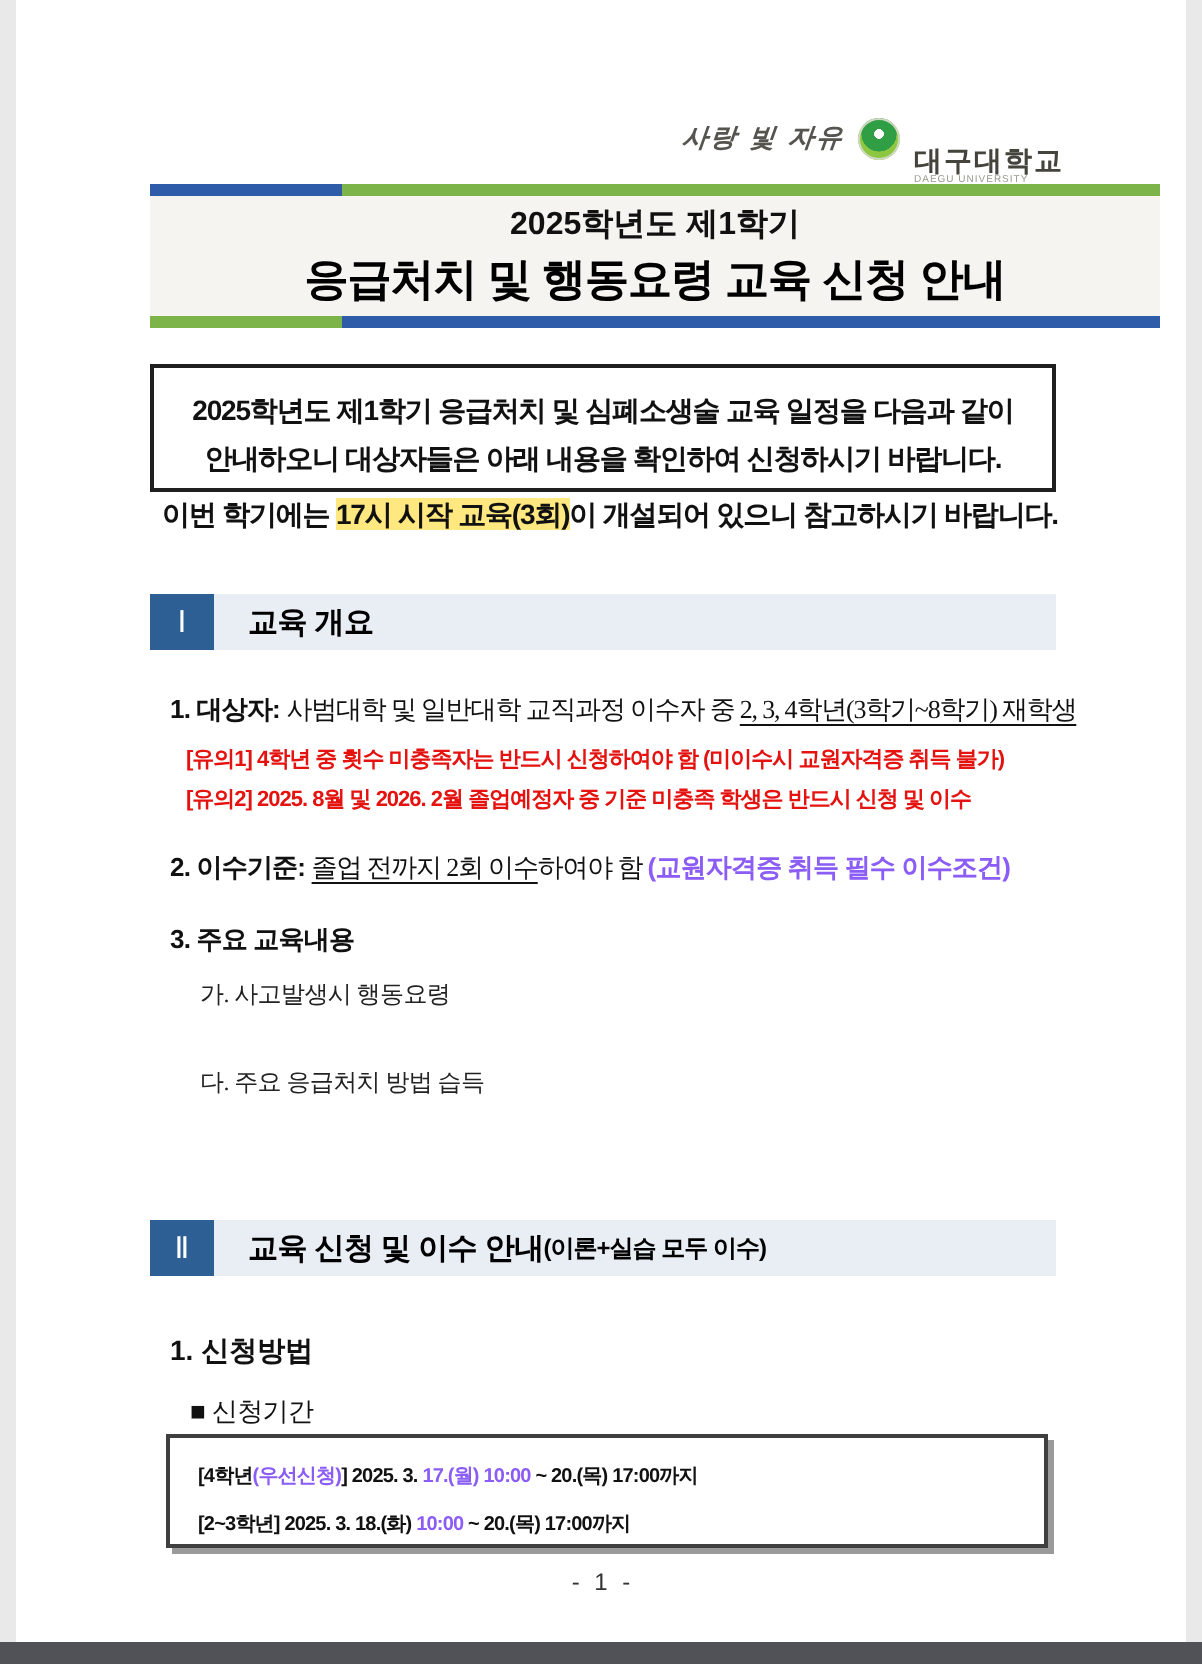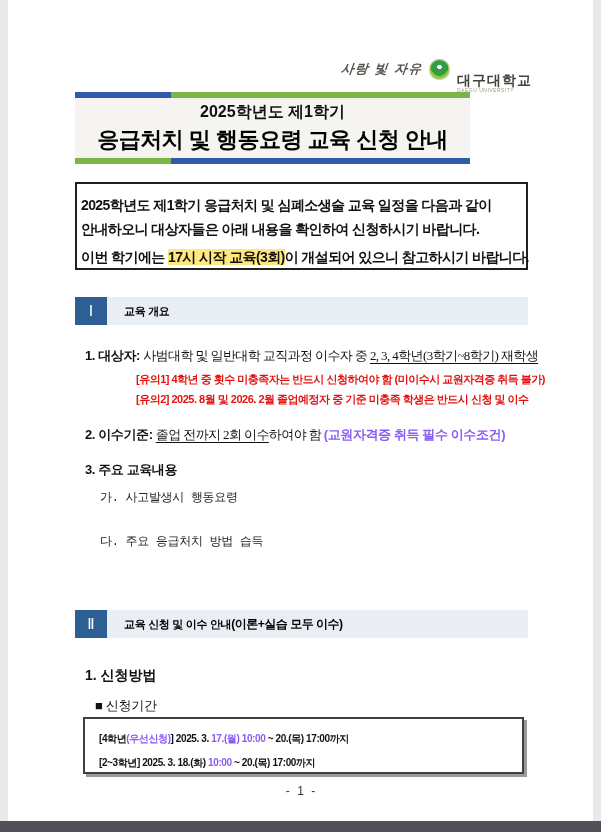--- a/index.html
+++ b/index.html
@@ -16,61 +16,61 @@
 
   
   .logo-row { position:absolute; top:46px; right:-4px; display:flex; align-items:center; gap:7px; }
   .slogan { font-family:"DejaVu Serif", serif; font-style:italic; font-weight:bold; font-size:13px; color:#55544e; letter-spacing:1px; transform:skewX(-6deg); }
   .logo-mark { width:21px; height:21px; border-radius:50%; background:radial-gradient(circle at 50% 38%, #ffffff 0 14%, #2f9e44 15% 52%, #8dc63f 53% 78%, #c9dfae 79% 100%); box-shadow:0 0 0 1px #cfd8c2 inset; }
   .logo-name-col { display:flex; flex-direction:column; line-height:1.05;margin-top:27px; }
   .uni-name { font-size:14px; font-weight:bold; color:#45443c; letter-spacing:1px; }
   .uni-en { font-size:5px; color:#9a998f; letter-spacing:.5px; }
 
   
-  .banner { position:absolute; top:92px; left:0; width:395px; }
+  .banner { position:absolute; top:92px; left:0; width:505px; }
   .bar { display:flex; height:6px; width:100%; }
   .bar .seg { height:100%; }
   .seg.b { background:#2e5ca8; }
   .seg.g { background:#7cb44a; }
   .bar.top .seg:first-child { width:96px; }
   .bar.top .seg:last-child { flex:1; }
   .bar.bot .seg:first-child { width:96px; }
   .bar.bot .seg:last-child { flex:1; }
   .title-wrap { background:#f5f4f1; height:60px; display:flex; flex-direction:column; align-items:center; justify-content:center; gap:2px; }
   .term { font-size:16px; font-weight:bold; color:#111; letter-spacing:0; }
   .doc-title { font-size:22px; font-weight:bold; color:#000; letter-spacing:-0.5px; }
 
   
-  .intro { position:absolute; top:182px; left:0; width:453px; height:88px; border:2px solid #1f1f1f; padding:9px 4px 0 4px; text-align:left; }
+  .intro { position:absolute; top:182px; left:0; width:453px; height:64px; border:2px solid #1f1f1f; padding:9px 4px 0 4px; text-align:center; }
   .intro p { font-size:14px; font-weight:bold; color:#111; line-height:24px; letter-spacing:-0.6px; white-space:nowrap; }
   .intro .gap { margin-top:4px; }
   .hl { background:#ffe87f; }
 
   
   .secbar { position:absolute; left:0; width:453px; height:28px; background:#e9eef5; display:flex; align-items:center; }
   .secbar.s1 { top:297px; }
   .secbar.s2 { top:610px; }
   .sq { width:32px; height:28px; background:#2d5f94; color:#fff; font-family:"Liberation Serif", serif; font-size:15px; display:flex; align-items:center; justify-content:center; }
-  .sec-title { font-size:11px; font-weight:bold; color:#000; margin-left:17px; letter-spacing:-0.3px; }
+  .sec-title { font-size:15px; font-weight:bold; color:#000; margin-left:17px; letter-spacing:-0.3px; }
   .sec-note { font-size:12px; font-weight:bold; color:#000; margin-left:0; letter-spacing:-0.5px; }
 
   
   .abs { position:absolute; white-space:nowrap; }
   .lbl { font-weight:bold; font-size:13px; color:#111; letter-spacing:-0.4px; }
   .ser { font-family:"Liberation Serif", serif; font-size:13px; color:#111; letter-spacing:-0.6px; }
   .und { text-decoration:underline; text-underline-offset:3px; }
   .item1 { top:346px; left:10px; }
-  .note { font-size:11px; font-weight:bold; color:#e41310; letter-spacing:-0.5px;margin-left:43px; }
+  .note { font-size:11px; font-weight:bold; color:#e41310; letter-spacing:-0.5px; }
   .note1 { top:372px; left:18px; }
   .note2 { top:392px; left:18px; }
   .item2 { top:425px; left:10px; }
   .blue { color:#8b5cf6; }
   .bluelbl { font-weight:bold; font-size:13px; letter-spacing:-0.4px; }
   .item3 { top:461px; left:10px; }
-  .sub { font-family:Liberation Mono, monospace; font-size:12px; color:#222; letter-spacing:-0.3px; left:25px; }
+  .sub { font-family:Liberation Serif, serif; font-size:12px; color:#222; letter-spacing:-0.3px; left:25px; }
   .sub.a { top:489px; }
   .sub.b { top:511px; }
   .sub.c { top:533px; }
   .item4 { top:560px; left:10px; }
   .item4 .ser2 { font-family:"Liberation Serif", serif; font-size:12.5px; color:#111; letter-spacing:-0.6px; }
 
   .method { top:667px; left:10px; font-size:14px; font-weight:bold; color:#111; }
   .bullet { top:697px; left:20px; font-size:13px; color:#111; letter-spacing:-0.3px; }
 
   

